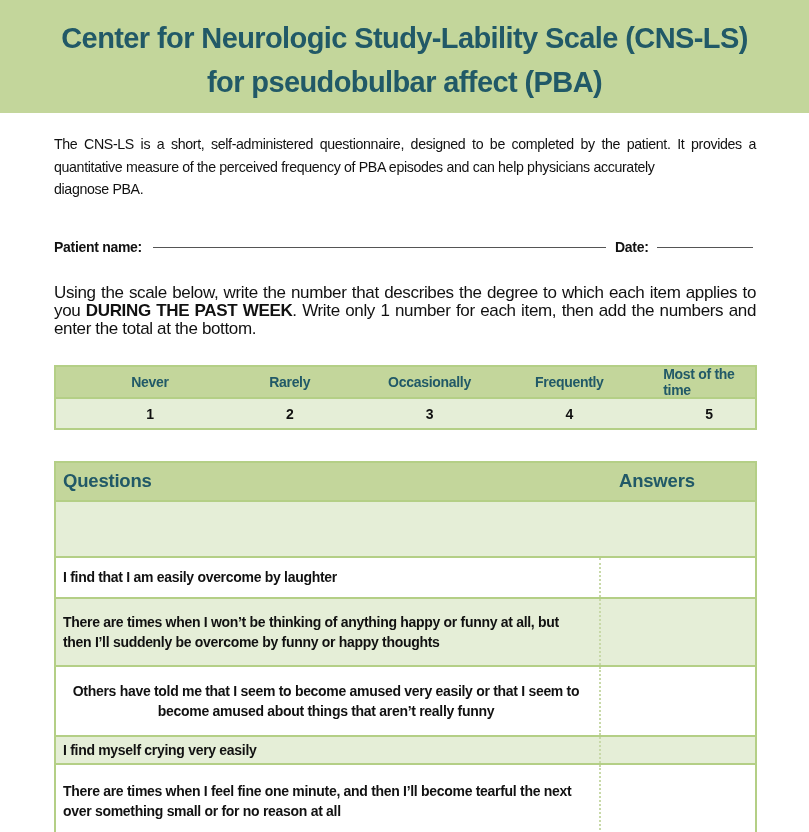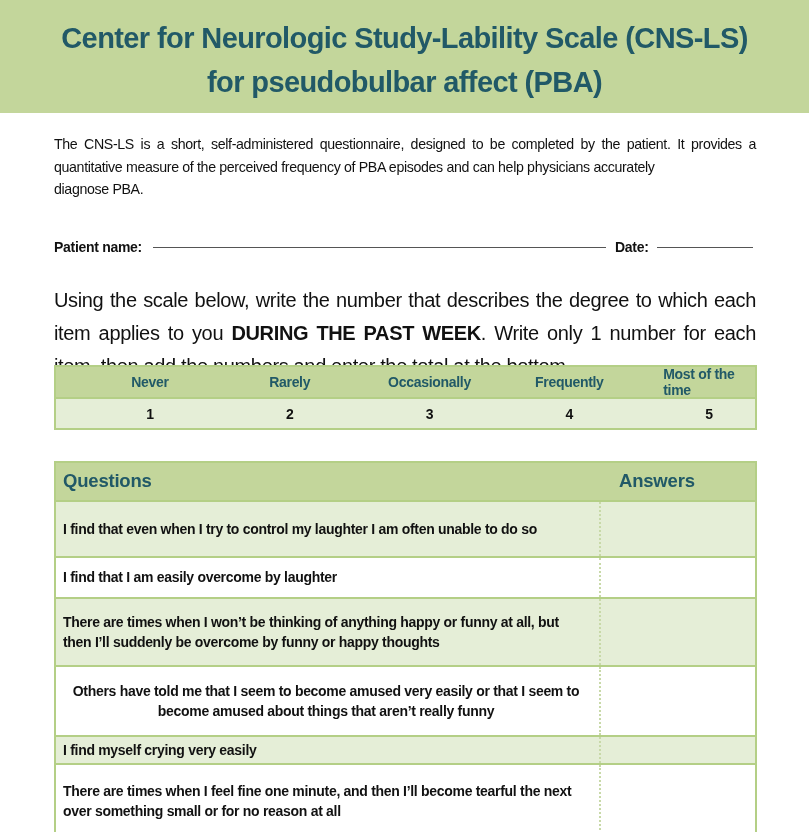--- a/index.html
+++ b/index.html
@@ -64,22 +64,22 @@
       top: 15px;
       height: 0;
       border-bottom: 1.5px solid #555555;
     }
 
     .instructions {
       position: absolute;
       left: 54px;
       top: 284px;
       width: 702px;
-      font-size: 20px;
-      line-height: 33px;
+      font-size: 17px;
+      line-height: 18px;
       text-align: justify;
       letter-spacing: -0.35px;
     }
     .instructions b { font-weight: bold; }
 
     
     .scale-table {
       position: absolute;
       left: 54px;
       top: 365px;
@@ -204,21 +204,20 @@
   </div>
 </div>
 
 <div class="q-table">
   <div class="q-row head">
     <div class="q-cell question">Questions</div>
     <div class="q-cell answer">Answers</div>
   </div>
 
   <div class="q-row shade" style="height:56px;">
-    <div class="q-cell question">I find that even when I try to control my laughter I am often unable to do so</div>
     <div class="q-cell answer"></div>
   </div>
 
   <div class="q-row plain" style="height:41px;">
     <div class="q-cell question">I find that I am easily overcome by laughter</div>
     <div class="q-cell answer"></div>
   </div>
 
   <div class="q-row shade" style="height:68px;">
     <div class="q-cell question">There are times when I won’t be thinking of anything happy or funny at all, but then I’ll suddenly be overcome by funny or happy thoughts</div>

